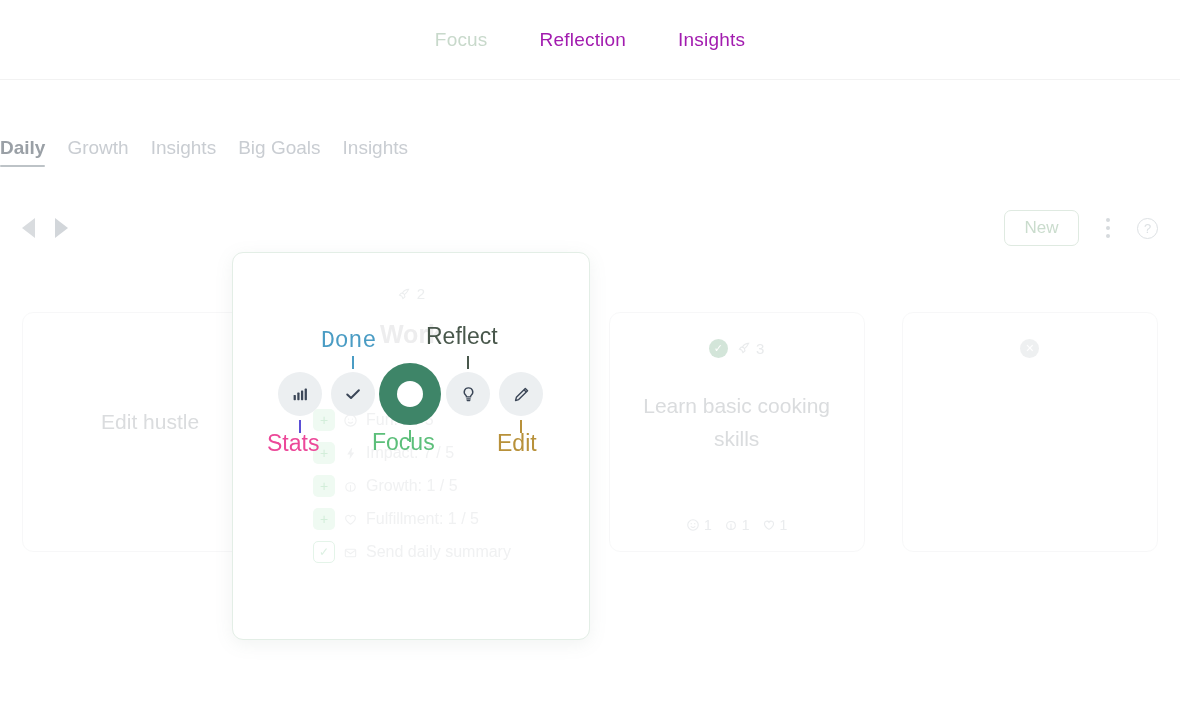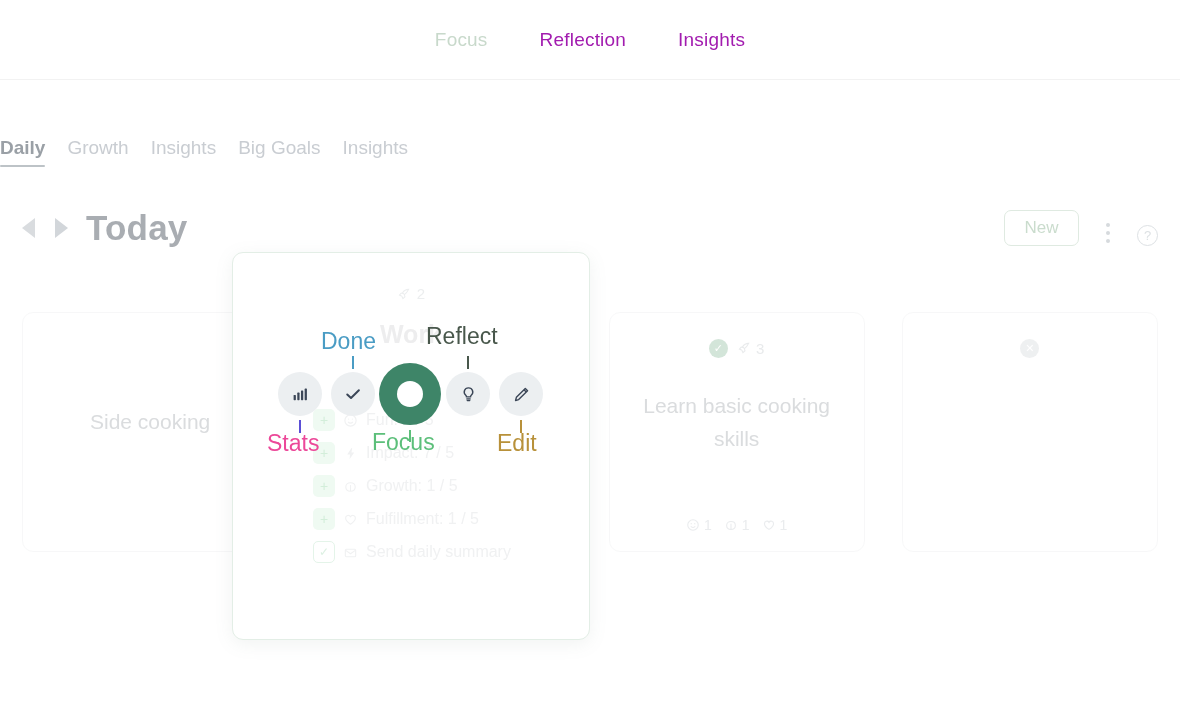--- a/index.html
+++ b/index.html
@@ -54,21 +54,21 @@
     margin-top: 31px;
     height: 48px;
     display:flex; align-items:center;
     padding: 0 22px 0 22px;
   }
   .nav-arrows { display:flex; align-items:center; gap: 20px; margin-right: 18px; }
   .arrow { width:0;height:0; cursor:pointer; }
   .arrow-left  { border-top:10px solid transparent; border-bottom:10px solid transparent; border-right:13px solid #d9dcdf; }
   .arrow-right { border-top:10px solid transparent; border-bottom:10px solid transparent; border-left:13px solid #d2d6da; }
   .page-title { font-size: 35px; color:#a9adb2; font-weight: bold; letter-spacing:.2px; }
-  .header-right { margin-left:auto; display:flex; align-items:flex-end; gap: 18px; }
+  .header-right { margin-left:auto; display:flex; align-items:center; gap: 18px; }
   .btn-new {
     width: 75px; height: 36px;
     border: 1px solid #dfeae1; border-radius: 7px;
     background: #fff; color:#cadccd; font-size: 17px;
     display:flex;align-items:center;justify-content:center;
     cursor: pointer;
   }
   .kebab { width:22px;height:26px; display:flex;flex-direction:column;align-items:center;justify-content:center;gap:4px;cursor:pointer;}
   .kebab span { width:4px;height:4px;border-radius:50%;background:#d6dadd; display:block;}
   .help-icon {
@@ -147,21 +147,21 @@
   .ring-btn.center {
     width:62px;height:62px;background:#3e8568;
   }
   .ring-btn.center .hole { width:26px;height:26px;border-radius:50%;background:#fff; }
   .ring-label {
     position:absolute; font-size:23px; white-space:nowrap; pointer-events:auto; cursor:pointer;
   }
   .ring-tick { position:absolute; width:2px; }
 
   .lbl-stats   { color:#ec4899; }
-  .lbl-done    { color:#4a9cc4; }
+  .lbl-done    { color:#4a9cc4;font-family:Liberation Mono, monospace; }
   .lbl-focus   { color:#5cbf7a; }
   .lbl-reflect { color:#48574b; }
   .lbl-edit    { color:#b8913a; }
 </style>
 </head>
 <body>
 
 <div class="app">
 
   <div class="topnav">
@@ -176,37 +176,36 @@
     <div class="subtab">Insights</div>
     <div class="subtab">Big Goals</div>
     <div class="subtab">Insights</div>
   </div>
 
   <div class="page-header">
     <div class="nav-arrows">
       <div class="arrow arrow-left"></div>
       <div class="arrow arrow-right"></div>
     </div>
-    <div class="page-title">Today</div>
     <div class="header-right">
       <div class="btn-new">New</div>
       <div class="kebab">
         <span></span>
         <span></span>
         <span></span>
       </div>
       <div class="help-icon">?</div>
     </div>
   </div>
 
   <div class="cards">
 
     <div class="card">
       <div class="card-badges"></div>
-      <div class="card-title">Side cooking</div>
+      <div class="card-title">Edit hustle</div>
       <div class="card-foot"></div>
     </div>
 
     <div class="card">
       <div class="card-badges">
         <span class="rocket-stat">
           <svg class="icon-sv" width="14" height="14" viewBox="0 0 16 16" fill="none" stroke="currentColor" stroke-width="1.2">
             <path d="M5.5 10.5 2.8 9.2l2-2.3 2 .6"></path>
               <path d="M5.5 10.5l1.3 2.7 2.3-2-.6-2"></path>
             <path d="M13.3 2.7c-3 0-5.4 1.4-7 3.8l2.2 2.2c2.4-1.6 3.8-4 4.8-6z"></path>

